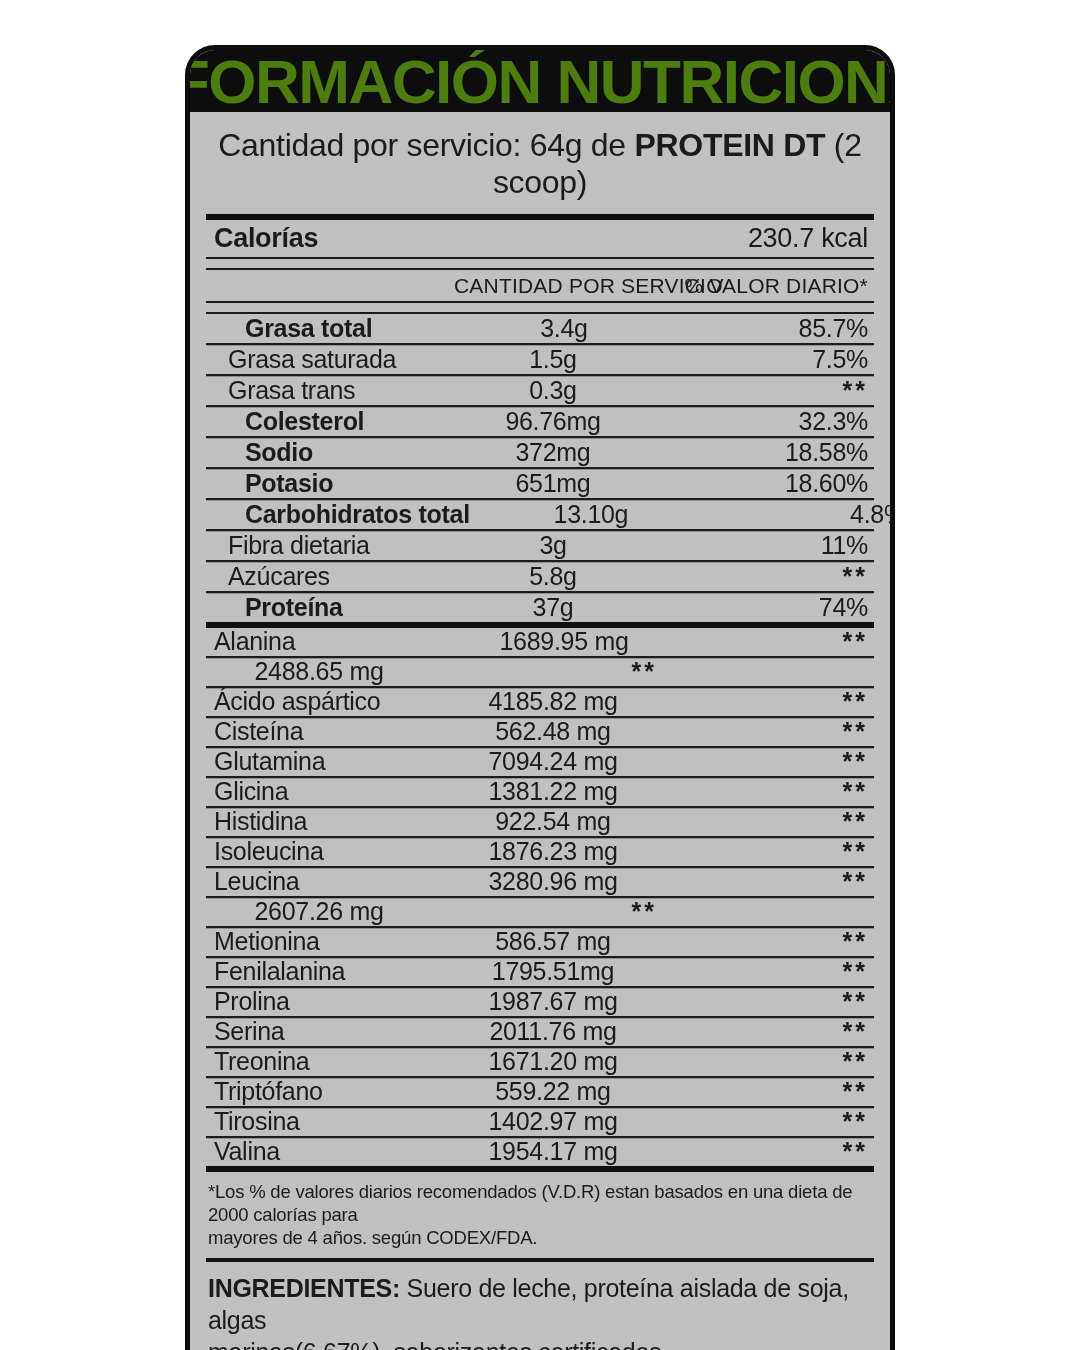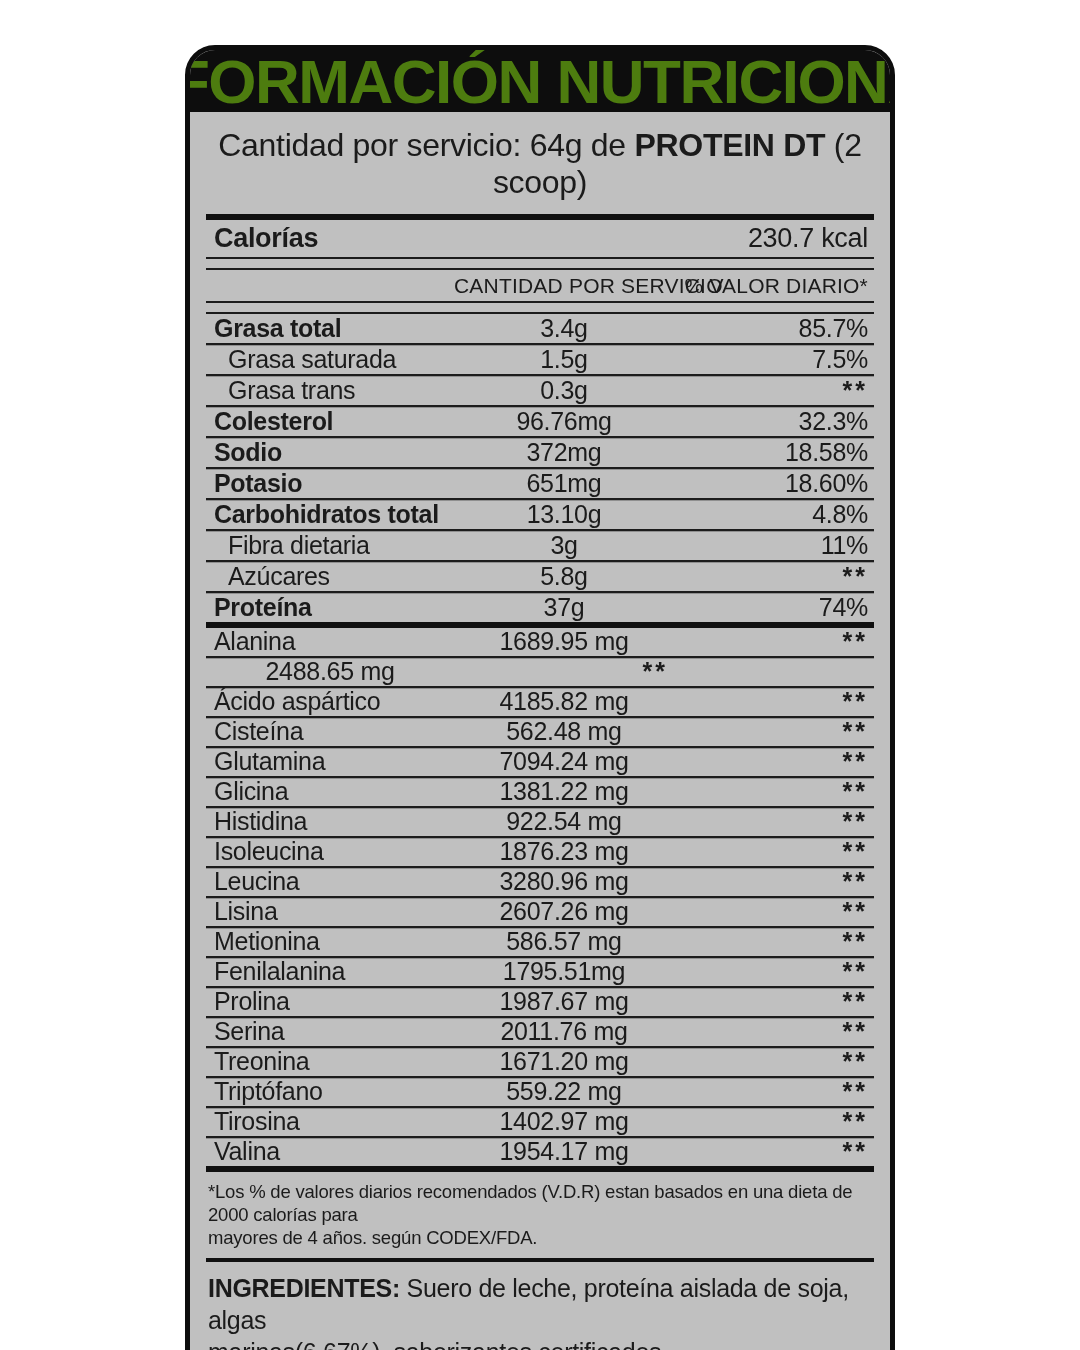--- a/index.html
+++ b/index.html
@@ -51,34 +51,35 @@
     grid-template-columns:1fr 220px 200px;
     align-items:center;
     padding:1px 0 2px 0;
     line-height:26px;
     font-size:25px;
     letter-spacing:-0.3px;
   }
   .nrow .name { text-align:left; padding-left:8px; white-space:nowrap; }
   .nrow .amt  { text-align:center; white-space:nowrap; }
   .nrow .dv   { text-align:right; padding-right:6px; white-space:nowrap; }
-  .nrow.bold .name { font-weight:800; }
+  .nrow.bold .name { font-weight:800;margin-left:31px; }
   .nrow.sub  .name { padding-left:22px; font-weight:400; }
   .calories-row { padding:5px 0 6px 0; font-size:27px; }
   .calories-row .name { font-weight:800; }
   .header-row {
     font-size:21px;
     line-height:23px;
     padding:4px 0;
     letter-spacing:0.2px;
   }
   .header-row .amt { overflow:visible; }
   .table .nrow + .nrow {
     border-top:2px solid #1c1c1c;
     box-shadow:inset 0 1px 0 #8f8f8f;
+    gap:11px;
   }
   .dv-star { letter-spacing:3px; font-weight:700; }
   .amino .nrow { line-height:25px; }
   .footnote {
     font-size:18.5px;
     line-height:23px;
     padding:8px 0 9px 2px;
     white-space:pre-line;
     letter-spacing:-0.2px;
   }
@@ -216,21 +217,20 @@
         <span class="name">Isoleucina</span>
         <span class="amt">1876.23 mg</span>
         <span class="dv dv-star">**</span>
       </div>
       <div class="nrow">
         <span class="name">Leucina</span>
         <span class="amt">3280.96 mg</span>
         <span class="dv dv-star">**</span>
       </div>
       <div class="nrow">
-        <span class="name">Lisina</span>
         <span class="amt">2607.26 mg</span>
         <span class="dv dv-star">**</span>
       </div>
       <div class="nrow">
         <span class="name">Metionina</span>
         <span class="amt">586.57 mg</span>
         <span class="dv dv-star">**</span>
       </div>
       <div class="nrow">
         <span class="name">Fenilalanina</span>

